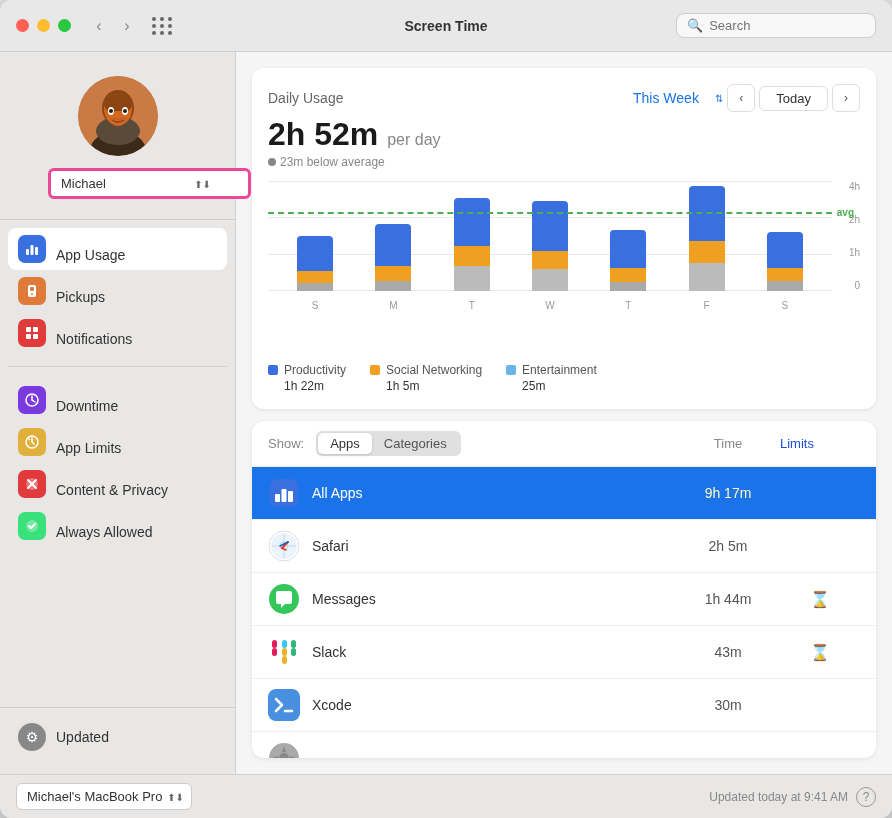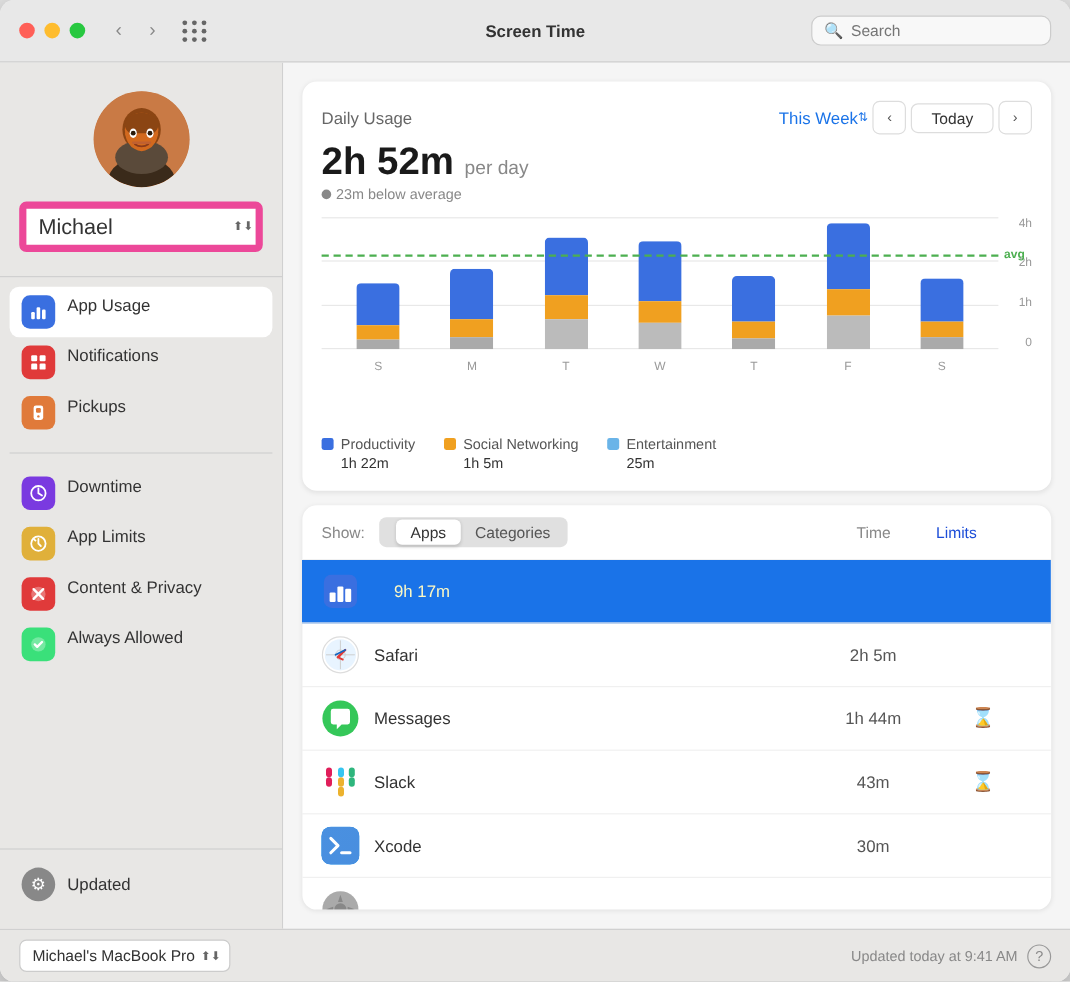--- a/index.html
+++ b/index.html
@@ -140,28 +140,29 @@
       position: relative;
     }
     .user-select-wrapper {
       position: relative;
       width: 100%;
     }
     .user-select {
       width: 100%;
       padding: 5px 28px 5px 10px;
       background: white;
-      border: 6px solid #ec4899;
+      border: 3px solid #ec4899;
       border-radius: 6px;
-      font-size: 18px;
+      font-size: 13px;
       font-weight: 500;
       color: #333;
       appearance: none;
       cursor: pointer;
       outline: none;
+      margin-left: 32px;
     }
     .select-arrows {
       position: absolute;
       right: 8px;
       top: 50%;
       transform: translateY(-50%);
       color: #666;
       font-size: 10px;
       pointer-events: none;
     }
@@ -169,21 +170,21 @@
       height: 1px;
       background: #d0d0d0;
       margin: 4px 0;
     }
     .sidebar-nav {
       flex: 1;
       padding: 4px 8px;
     }
     .nav-item {
       display: flex;
-      align-items: flex-start;
+      align-items: flex-end;
       gap: 10px;
       padding: 7px 10px;
       border-radius: 8px;
       cursor: pointer;
       font-size: 14px;
       color: #333;
       font-weight: 500;
     }
     .nav-item.active { background: white; }
     .nav-icon {
@@ -259,21 +260,21 @@
       font-weight: 500;
     }
     .week-selector {
       display: flex;
       align-items: center;
       gap: 4px;
     }
     .week-dropdown {
       display: flex;
       align-items: center;
-      gap: 0;
+      gap: 16px;
       font-size: 14px;
       font-weight: 500;
       color: #1a73e8;
       cursor: pointer;
     }
     .week-arrows {
       font-size: 10px;
       color: #1a73e8;
     }
     .nav-arrow-btn {
@@ -455,21 +456,20 @@
       font-weight: 500;
       cursor: pointer;
       border: none;
       background: transparent;
       color: #555;
     }
     .toggle-btn.active {
       background: white;
       color: #333;
       box-shadow: 0 1px 3px rgba(0,0,0,0.15);
-      margin-left: 12px;
     }
     .col-time {
       margin-left: auto;
       font-size: 13px;
       color: #888;
       font-weight: 500;
       width: 80px;
       text-align: center;
     }
     .col-limits {
@@ -643,39 +643,39 @@
           <div class="nav-icon icon-blue">
             <svg width="16" height="16" viewBox="0 0 16 16" fill="none">
               <rect x="2" y="8" width="3" height="6" fill="white" rx="1"></rect>
               <rect x="6.5" y="4" width="3" height="10" fill="white" rx="1"></rect>
               <rect x="11" y="6" width="3" height="8" fill="white" rx="1"></rect>
             </svg>
           </div>
           <span>App Usage</span>
         </div>
         <div class="nav-item">
+          <div class="nav-icon icon-orange">
+            <svg width="16" height="16" viewBox="0 0 16 16" fill="none">
+              <rect x="4" y="2" width="8" height="12" rx="2" fill="white"></rect>
+              <rect x="6" y="4" width="4" height="4" rx="1" fill="#e07a3a"></rect>
+              <circle cx="8" cy="11" r="1" fill="#e07a3a"></circle>
+            </svg>
+          </div>
+          <span>Pickups</span>
+        </div>
+        <div class="nav-item">
           <div class="nav-icon icon-red">
             <svg width="16" height="16" viewBox="0 0 16 16" fill="none">
               <rect x="2" y="2" width="5" height="5" fill="white" rx="1"></rect>
               <rect x="9" y="2" width="5" height="5" fill="white" rx="1"></rect>
               <rect x="2" y="9" width="5" height="5" fill="white" rx="1"></rect>
               <rect x="9" y="9" width="5" height="5" fill="white" rx="1"></rect>
             </svg>
           </div>
           <span>Notifications</span>
-        </div>
-        <div class="nav-item">
-          <div class="nav-icon icon-orange">
-            <svg width="16" height="16" viewBox="0 0 16 16" fill="none">
-              <rect x="4" y="2" width="8" height="12" rx="2" fill="white"></rect>
-              <rect x="6" y="4" width="4" height="4" rx="1" fill="#e07a3a"></rect>
-              <circle cx="8" cy="11" r="1" fill="#e07a3a"></circle>
-            </svg>
-          </div>
-          <span>Pickups</span>
         </div>
         <div class="nav-section-gap"></div>
         <div class="sidebar-divider"></div>
         <div class="nav-section-gap"></div>
         <div class="nav-item">
           <div class="nav-icon icon-purple">
             <svg width="16" height="16" viewBox="0 0 16 16" fill="none">
               <circle cx="8" cy="8" r="6" stroke="white" stroke-width="1.5" fill="none"></circle>
               <path d="M8 4v4l3 2" stroke="white" stroke-width="1.5" stroke-linecap="round"></path>
             </svg>
@@ -869,20 +869,21 @@
 
           <div class="app-row selected">
             <div class="app-icon-wrapper">
               <svg width="28" height="28" viewBox="0 0 28 28" fill="none">
                 <rect width="28" height="28" rx="7" fill="#3a6fe0"></rect>
                 <rect x="5" y="15" width="5" height="8" fill="white" rx="1"></rect>
                 <rect x="11.5" y="10" width="5" height="13" fill="white" rx="1"></rect>
                 <rect x="18" y="12" width="5" height="11" fill="white" rx="1"></rect>
               </svg>
             </div>
+            <span class="app-name">All Apps</span>
             <span class="app-time">9h 17m</span>
             <span class="app-limits"></span>
           </div>
 
           <div class="app-row">
             <div class="app-icon-wrapper">
               <svg width="32" height="32" viewBox="0 0 32 32" fill="none">
                 <circle cx="16" cy="16" r="15" fill="white" stroke="#ddd"></circle>
                 <circle cx="16" cy="16" r="13" fill="#e8f4ff"></circle>
                 <line x1="16" y1="4" x2="16" y2="28" stroke="#ccc" stroke-width="0.8"></line>

